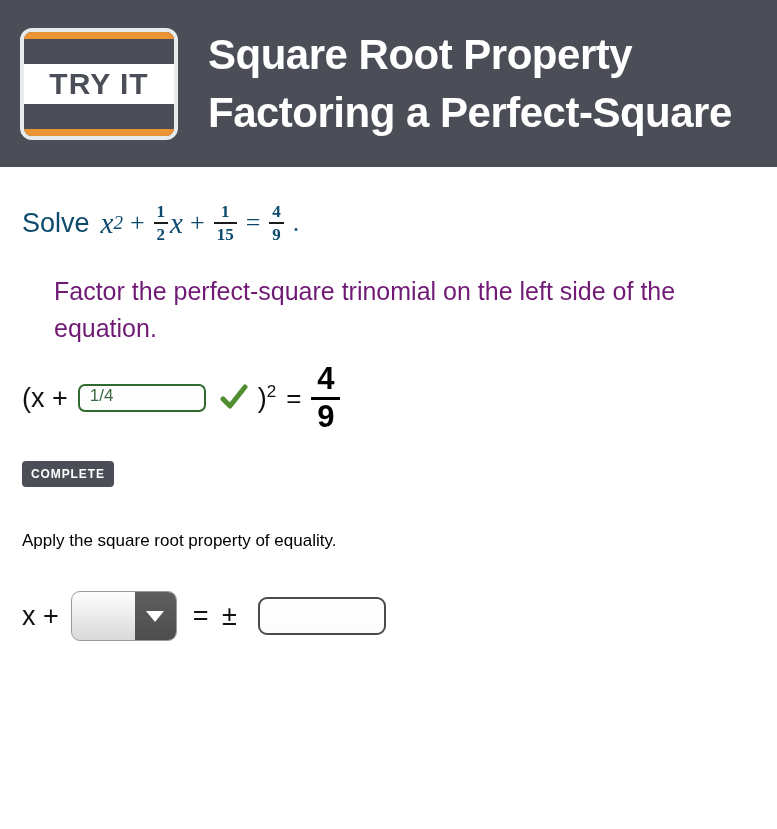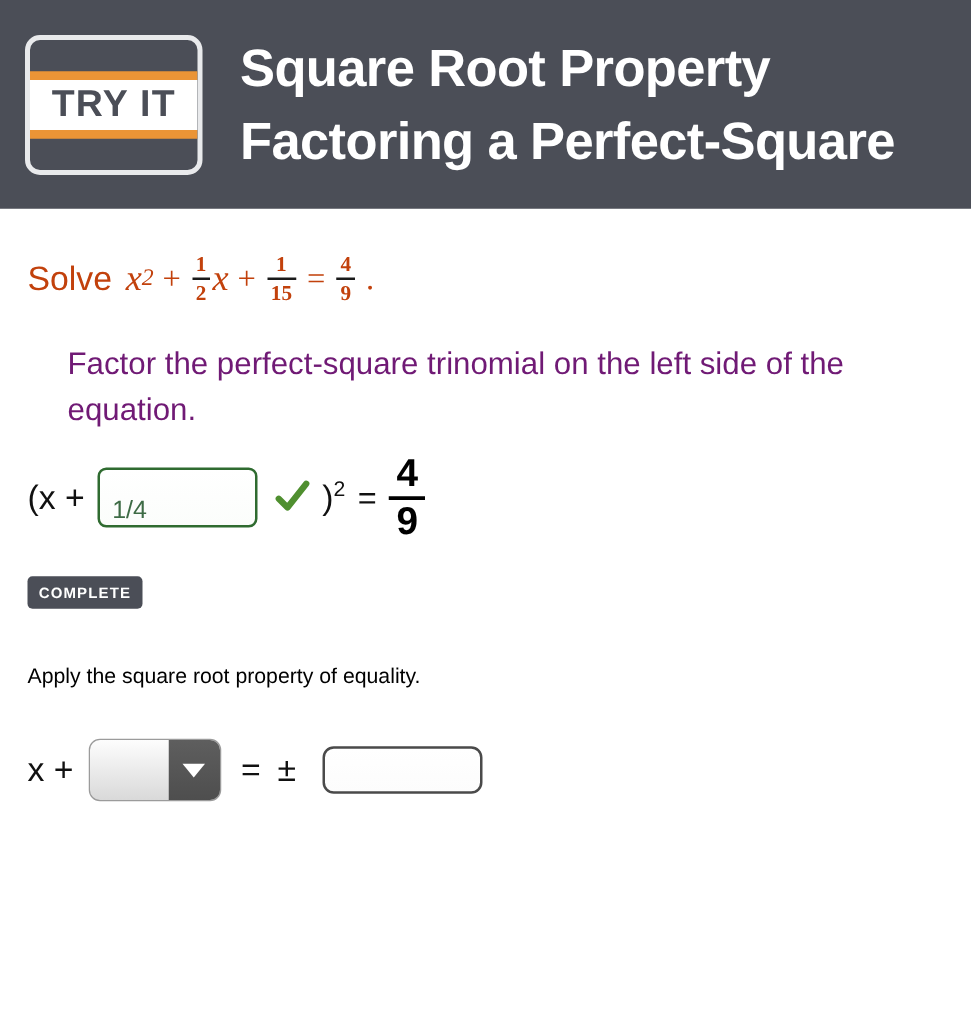--- a/index.html
+++ b/index.html
@@ -21,29 +21,29 @@
     width: 777px;
     height: 167px;
     background: #4b4e57;
     display: flex;
     align-items: center;
     box-sizing: border-box;
     padding-left: 20px;
   }
 
   .logo {
-    width: 142px;
+    width: 158px;
     height: 112px;
     border: 4px solid #e9eaec;
     border-radius: 12px;
     background: #4b4e57;
     box-sizing: border-box;
     display: flex;
     flex-direction: column;
-    justify-content: center;
+    justify-content: space-between;
     flex: 0 0 auto;
     overflow: hidden;
   }
   .logo-stripe {
     height: 7px;
     background: #ea9436;
     width: 100%;
   }
   .logo-band {
     background: #ffffff;
@@ -74,21 +74,21 @@
   
   .content {
     padding: 0 22px;
     box-sizing: border-box;
   }
 
   
   .problem {
     margin-top: 26px;
     font-size: 27px;
-    color: #c2410c;
+    color: #0c4a6e;
     display: flex;
     align-items: center;
     height: 60px;
   }
   .problem .word { margin-right: 11px; }
   .ital {
     font-family: "Liberation Serif", serif;
     font-style: italic;
     font-size: 29px;
   }
@@ -140,30 +140,30 @@
     display: flex;
     align-items: center;
     height: 62px;
   }
   .plain {
     font-size: 27px;
     color: #111111;
   }
   .answered-input {
     width: 128px;
-    height: 48px;
+    height: 28px;
     border: 2px solid #2f6b30;
     border-radius: 7px;
     background: linear-gradient(#ffffff, #fbfdfb);
     box-sizing: border-box;
     margin: 0 8px 0 10px;
     display: flex;
-    align-items: flex-end;
+    align-items: flex-start;
     padding-left: 10px;
-    font-size: 20px;
+    font-size: 17px;
     color: #3d6b45;
     font-family: "Liberation Sans", sans-serif;
   }
   .check-icon {
     margin: 0 8px 0 6px;
     display: inline-flex;
     align-items: center;
   }
   .paren-sq {
     font-size: 27px;

